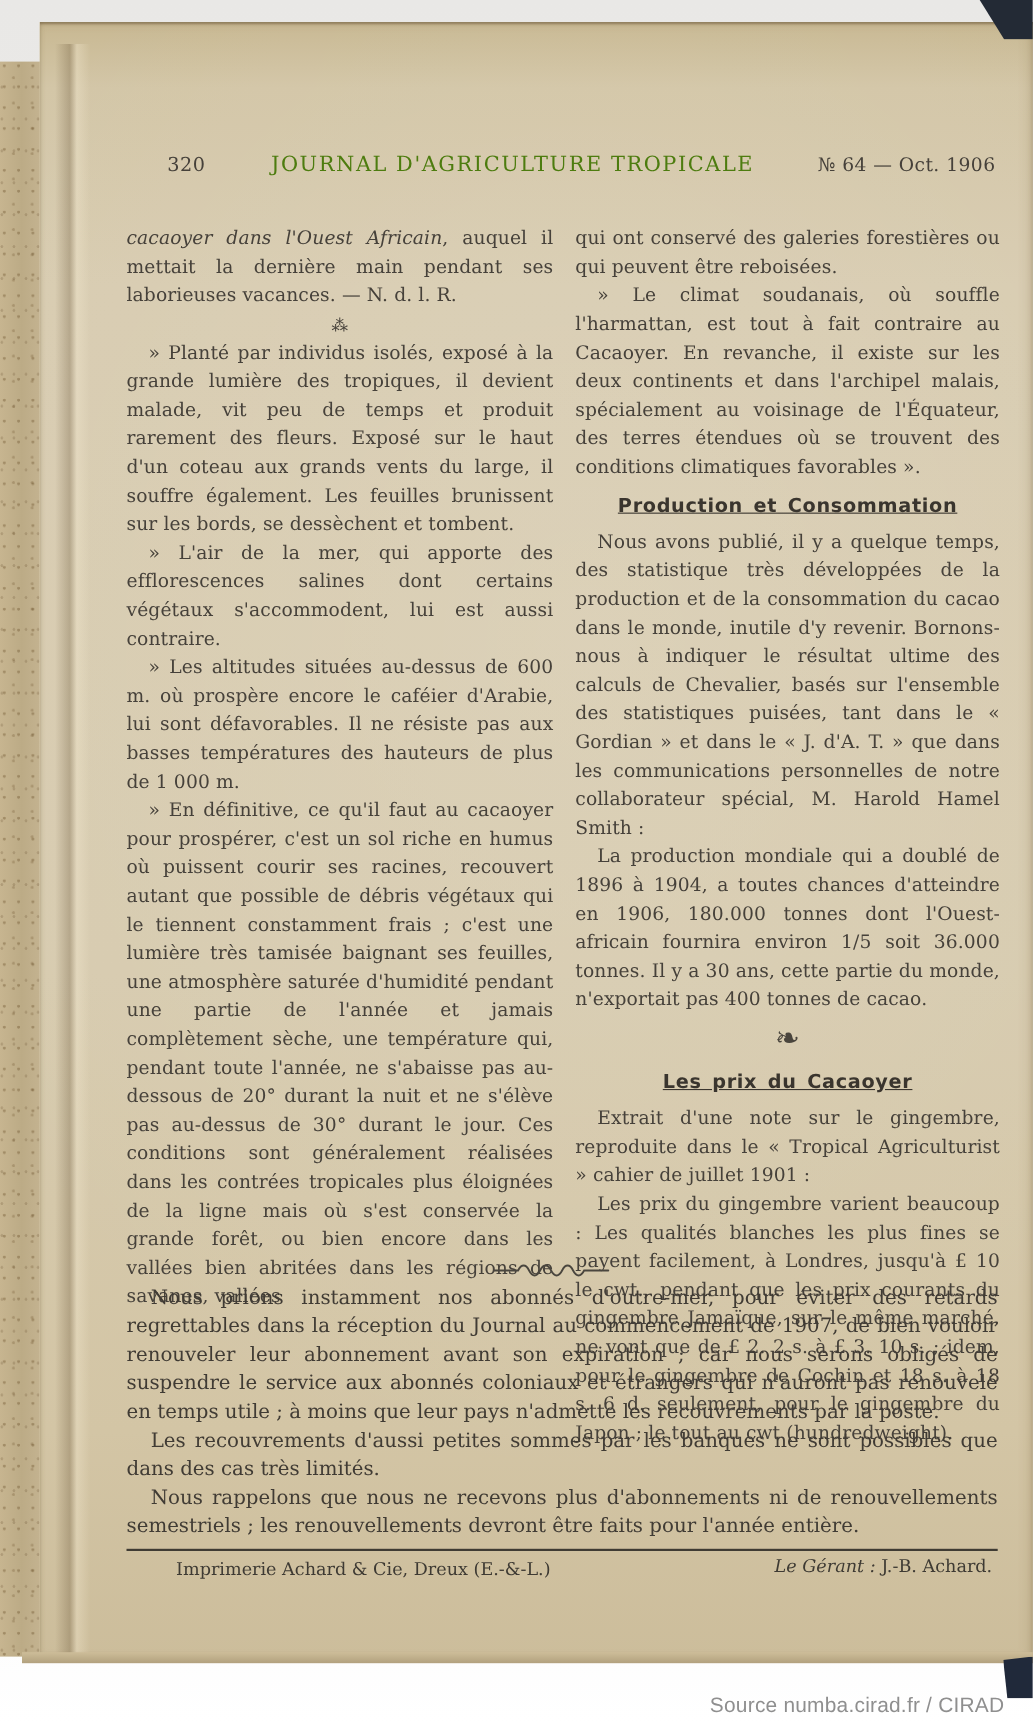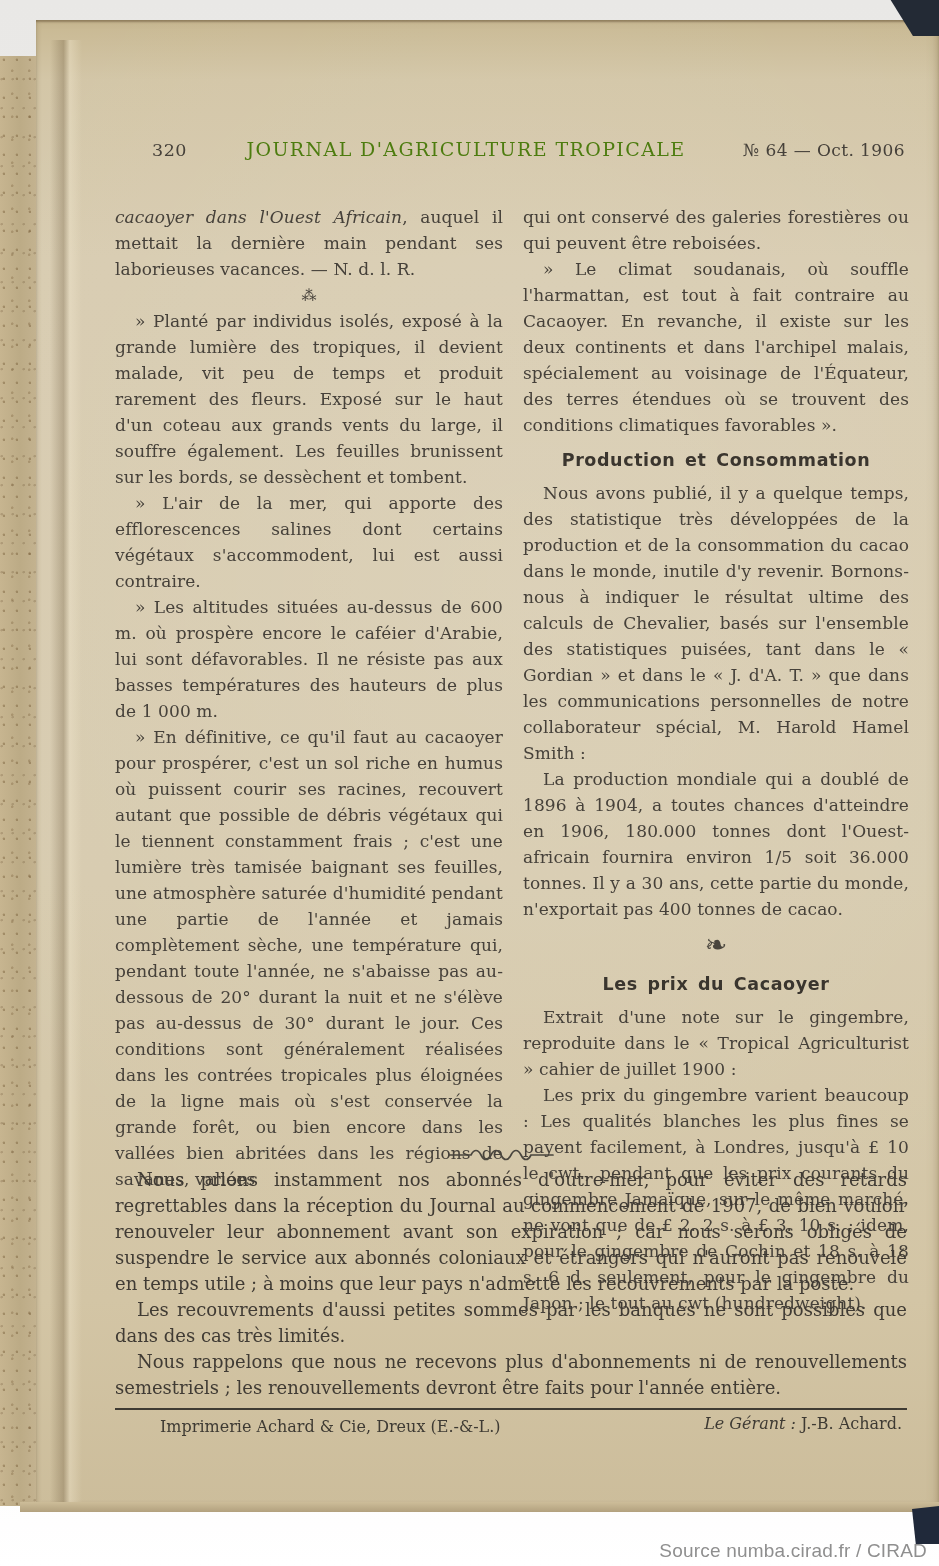--- a/index.html
+++ b/index.html
@@ -39,21 +39,21 @@
   }
   .corner-dark-top{
     position:absolute;right:0;top:0;width:62px;height:36px;background:#232a35;
     clip-path:polygon(22% 0,100% 0,100% 100%,58% 100%);
   }
   .corner-dark-bottom{
     position:absolute;right:0;top:1506px;width:27px;height:38px;background:#20293a;
     clip-path:polygon(0 8%,100% 0,100% 100%,14% 100%);
   }
   .source-credit{
-    position:absolute;right:12px;top:1540px;
+    position:absolute;right:26px;top:1540px;
     font-family:"Liberation Sans","DejaVu Sans",sans-serif;
     font-size:19px;color:#8f8f8f;letter-spacing:.2px;
   }
   
   .ink{color:#46413a;}
   .header-row{position:absolute;left:115px;right:32px;top:140px;height:26px;}
   .page-number{position:absolute;left:5px;top:0;font-size:17.5px;letter-spacing:.5px;margin-left:32px;}
   .journal-title{
     position:absolute;left:90px;right:180px;top:-2px;text-align:center;
     font-size:19px;letter-spacing:1.4px;color:#4d7c0f;white-space:nowrap;
@@ -62,21 +62,21 @@
   .col{position:absolute;top:204px;font-size:17px;line-height:26px;text-align:justify;letter-spacing:.1px;}
   .col-left{left:115px;width:388px;}
   .col-right{left:523px;width:386px;}
   .col p{margin:0;text-indent:20px;}
   .col p.no-indent{text-indent:0;}
   .asterism{text-align:center;text-indent:0 !important;font-size:15px;line-height:22px;margin:3px 0 1px !important;}
   .fleuron{text-align:center;text-indent:0 !important;font-size:27px;line-height:34px;margin:6px 0 2px !important;color:#4a453d;}
   .section-heading{
     font-family:"DejaVu Sans","Liberation Sans",sans-serif;
     font-weight:bold;font-size:17.5px;text-align:center;letter-spacing:.6px;word-spacing:3px;
-    color:#3a352e;margin:9px 0 7px;
+    color:#3a352e;margin:9px 0 7px;text-decoration:underline;
   }
   .avis{position:absolute;left:115px;width:792px;top:1146px;}
   .squiggle{text-align:center;margin:0 0 2px;}
   .avis-title{
     font-family:"DejaVu Sans","Liberation Sans",sans-serif;font-weight:bold;
     font-size:20px;text-align:center;letter-spacing:1.5px;word-spacing:10px;color:#332f29;
     margin:2px 0 8px;
   }
   .avis p{
     margin:0;font-size:18px;line-height:26px;
@@ -116,21 +116,21 @@
   </div>
 
   <div class="col col-right ink">
     <p class="no-indent">qui ont conservé des galeries forestières ou qui peuvent être reboisées.</p>
     <p>» Le climat soudanais, où souffle l'harmattan, est tout à fait contraire au Cacaoyer. En revanche, il existe sur les deux continents et dans l'archipel malais, spécialement au voisinage de l'Équateur, des terres étendues où se trouvent des conditions climatiques favorables ».</p>
     <div class="section-heading">Production et Consommation</div>
     <p>Nous avons publié, il y a quelque temps, des statistique très développées de la production et de la consommation du cacao dans le monde, inutile d'y revenir. Bornons-nous à indiquer le résultat ultime des calculs de Chevalier, basés sur l'ensemble des statistiques puisées, tant dans le « Gordian » et dans le « J. d'A. T. » que dans les communications personnelles de notre collaborateur spécial, M. Harold Hamel Smith :</p>
     <p>La production mondiale qui a doublé de 1896 à 1904, a toutes chances d'atteindre en 1906, 180.000 tonnes dont l'Ouest-africain fournira environ 1/5 soit 36.000 tonnes. Il y a 30 ans, cette partie du monde, n'exportait pas 400 tonnes de cacao.</p>
     <p class="fleuron">❧</p>
     <div class="section-heading">Les prix du Cacaoyer</div>
-    <p>Extrait d'une note sur le gingembre, reproduite dans le « Tropical Agriculturist » cahier de juillet 1900 :</p>
+    <p>Extrait d'une note sur le gingembre, reproduite dans le « Tropical Agriculturist » cahier de juillet 1901 :</p>
     <p>Les prix du gingembre varient beaucoup : Les qualités blanches les plus fines se payent facilement, à Londres, jusqu'à £ 10 le cwt., pendant que les prix courants du gingembre Jamaïque, sur le même marché, ne vont que de £ 2. 2 s. à £ 3. 10 s. ; idem, pour le gingembre de Cochin et 18 s. à 18 s. 6 d. seulement, pour le gingembre du Japon ; le tout au cwt (hundredweight).</p>
   </div>
 
   <div class="avis ink">
     <div class="squiggle">
       <svg width="128" height="12" viewBox="0 0 128 12" aria-hidden="true">
         <path d="M2 6 h22 c3 -6 7 -6 10 0 c3 6 7 6 10 0 c3 -6 7 -6 10 0 c3 6 7 6 10 0 c3 -6 7 -6 10 0 c3 6 7 6 10 0 h22" stroke="#4a463e" stroke-width="1.7" fill="none" stroke-linecap="round"></path>
       </svg>
     </div>
     <p>Nous prions instamment nos abonnés d'outre-mer, pour éviter des retards regrettables dans la réception du Journal au commencement de 1907, de bien vouloir renouveler leur abonnement avant son expiration ; car nous serons obligés de suspendre le service aux abonnés coloniaux et étrangers qui n'auront pas renouvelé en temps utile ; à moins que leur pays n'admette les recouvrements par la poste.</p>

